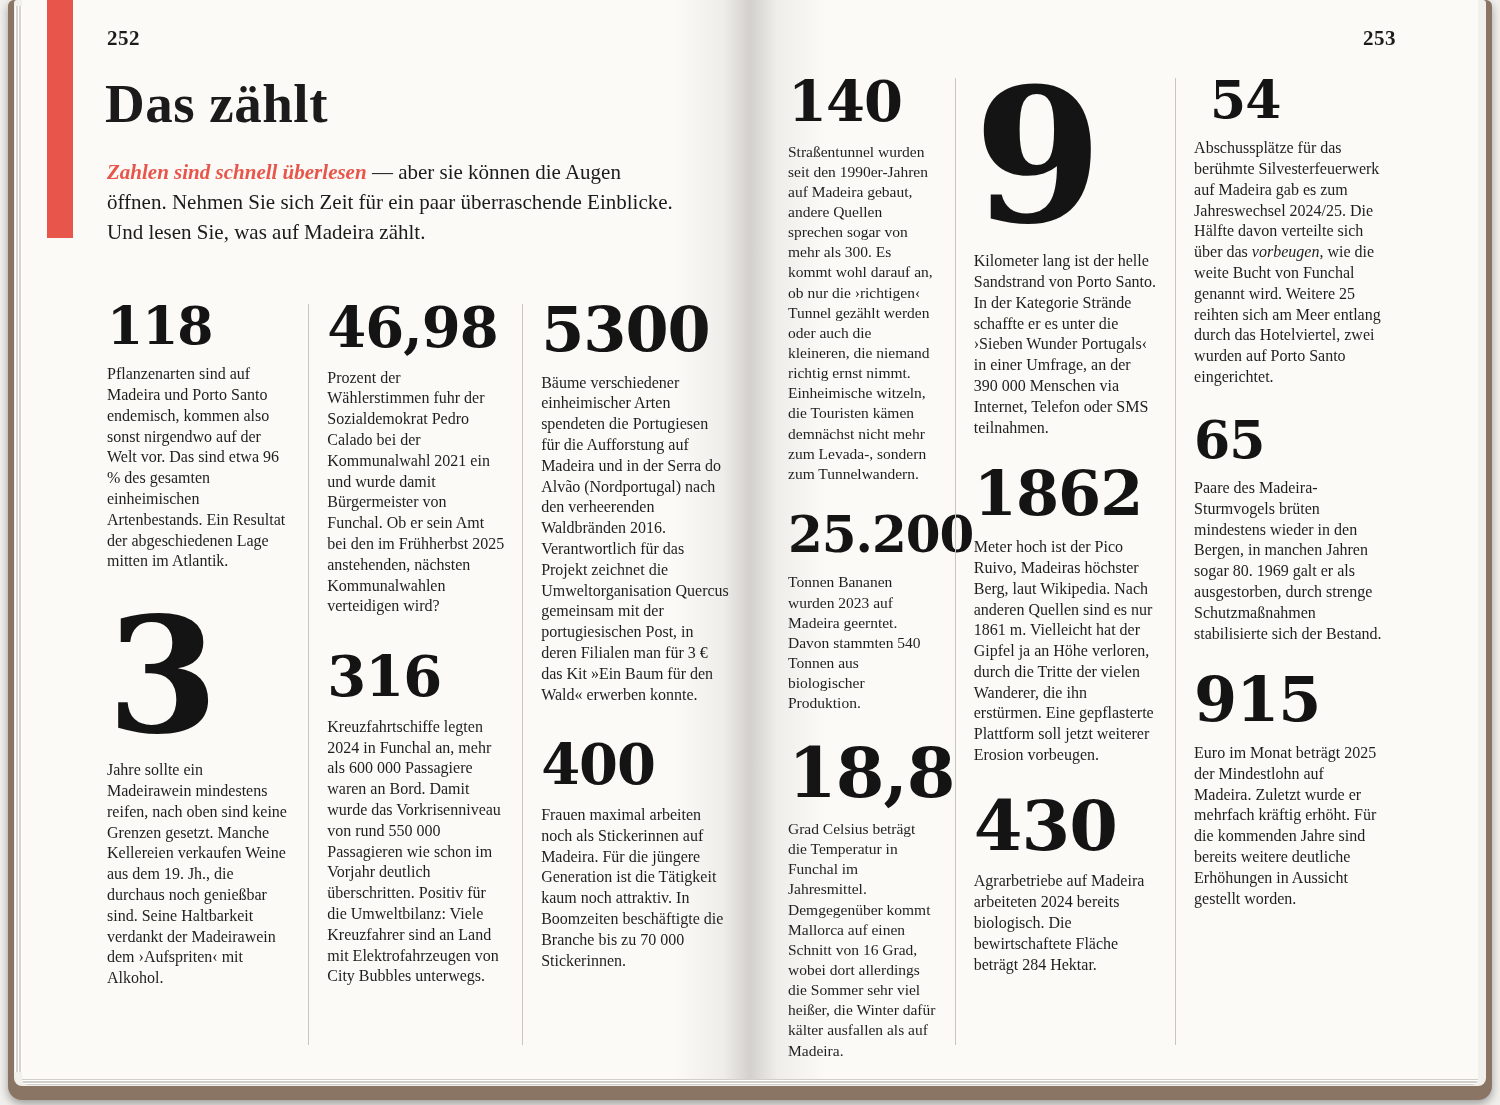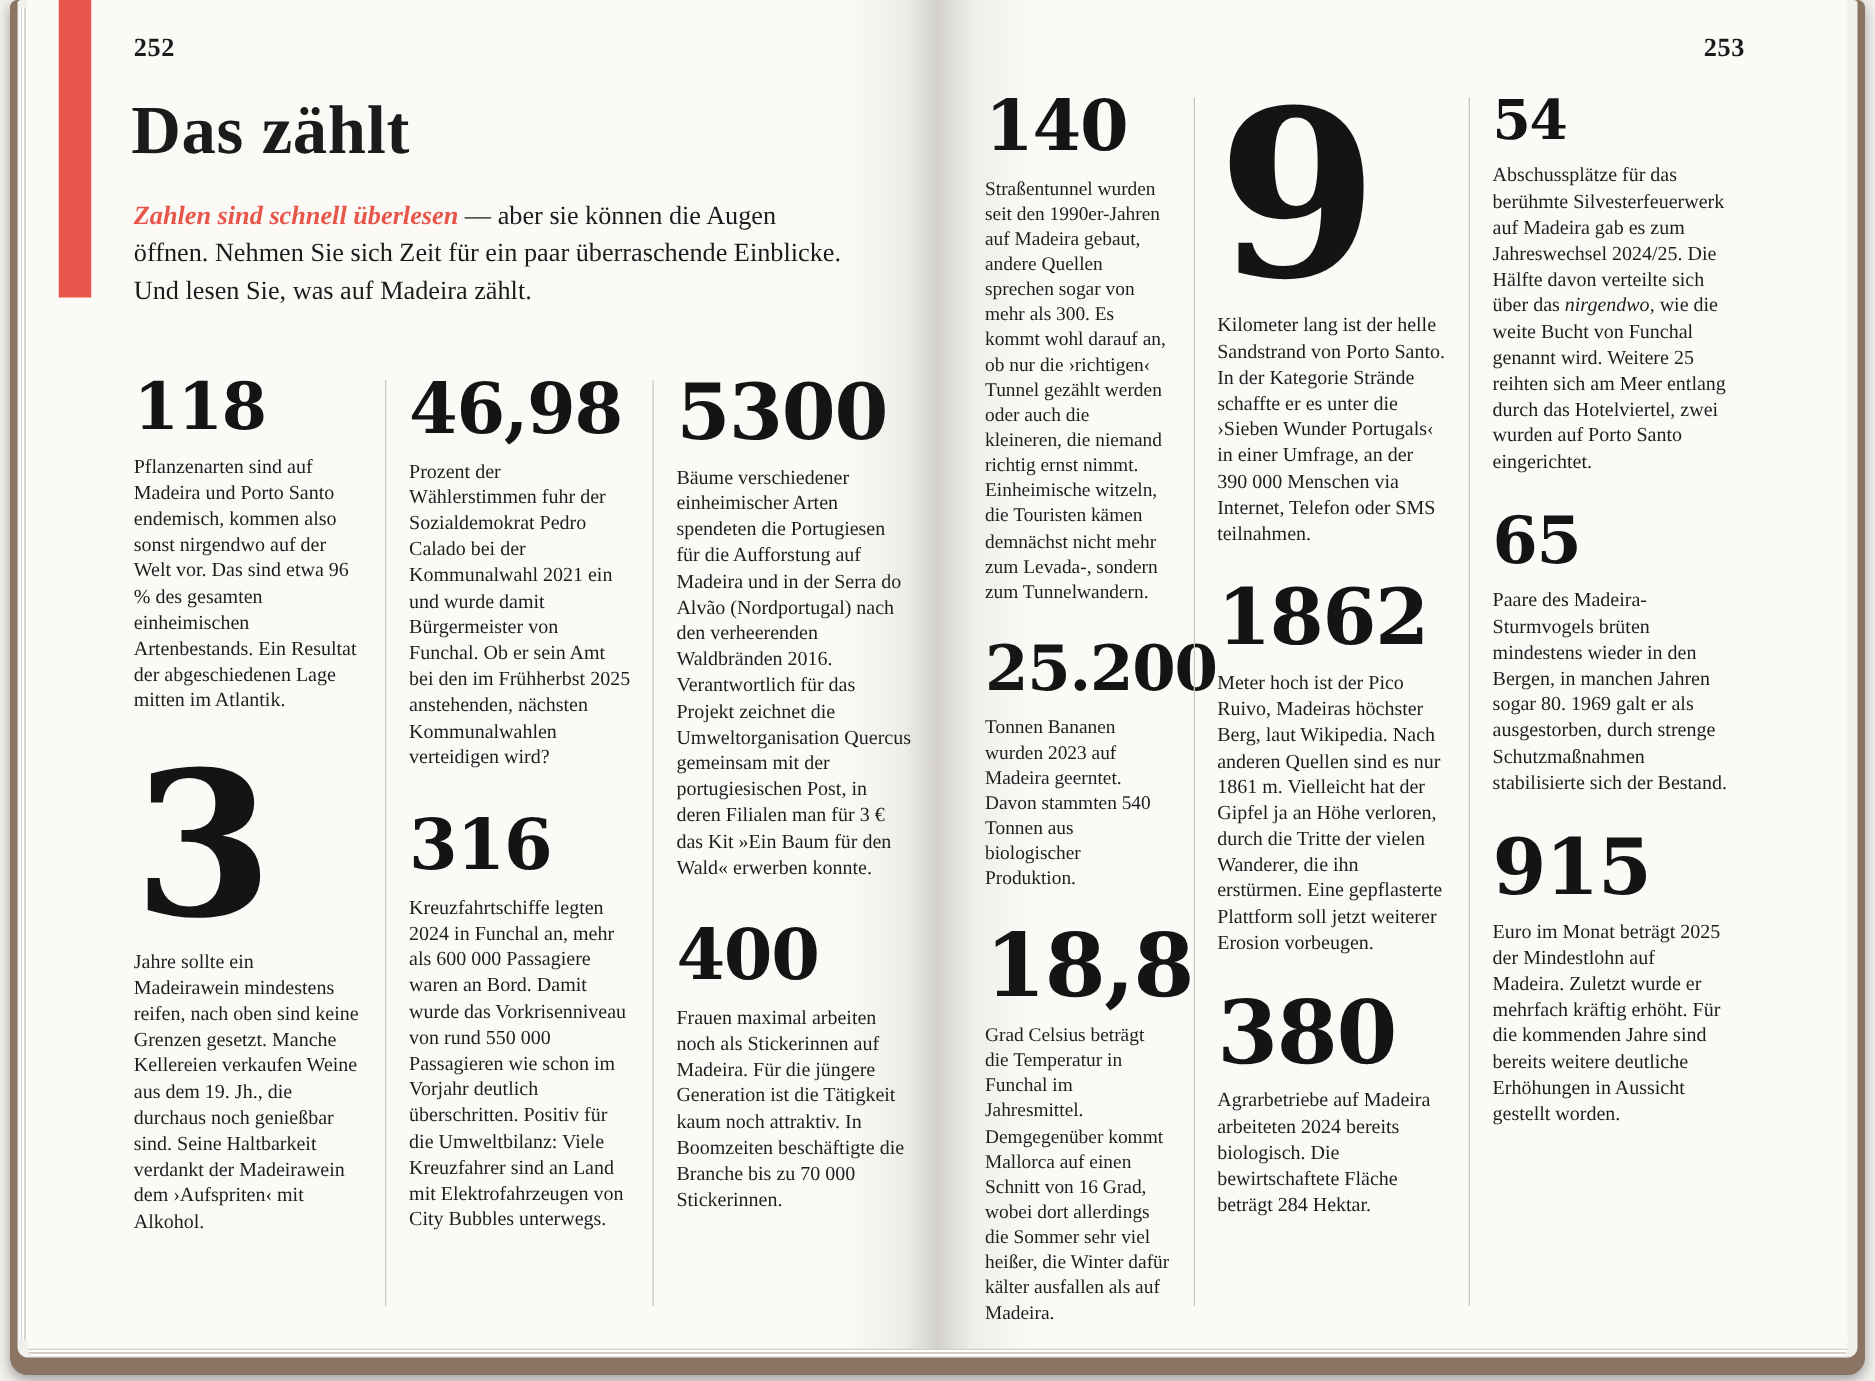--- a/index.html
+++ b/index.html
@@ -101,21 +101,21 @@
   .stats-right .scol:nth-child(3){width:35.7%;}
 
   .stat + .stat{margin-top:36px;}
   .stats-right .stat + .stat{margin-top:30px;}
 
   .num{
     font-family:"DejaVu Serif", serif;
     font-weight:700;line-height:.85;color:#141414;
     margin-bottom:16px;letter-spacing:-1px;
   }
-  .fs40{font-size:44px;} .fs44{font-size:56px;} .fs50{font-size:50px;}
+  .fs40{font-size:52px;margin-left:16px;} .fs44{font-size:56px;} .fs50{font-size:50px;}
   .fs56{font-size:56px;} .fs62{font-size:62px;} .fs70{font-size:70px;}
   .fs80{font-size:52px;} .fs160{font-size:160px;} .fs185{font-size:185px;}
 
   .stat-text{
     font-size:16px;line-height:1.3;color:#1e1e1e;
   }
   .stats-right .scol:first-child .stat-text{font-size:15.5px;}
   .stat-text em{font-style:italic;}
 </style>
 </head>
@@ -189,28 +189,28 @@
         <div class="scol">
           <div class="stat">
             <div class="num fs185">9</div>
             <p class="stat-text">Kilometer lang ist der helle Sandstrand von Porto Santo. In der Kategorie Strände schaffte er es unter die ›Sieben Wunder Portugals‹ in einer Umfrage, an der 390 000 Menschen via Internet, Telefon oder SMS teilnahmen.</p>
           </div>
           <div class="stat">
             <div class="num fs62">1862</div>
             <p class="stat-text">Meter hoch ist der Pico Ruivo, Madeiras höchster Berg, laut Wikipedia. Nach anderen Quellen sind es nur 1861 m. Vielleicht hat der Gipfel ja an Höhe verloren, durch die Tritte der vielen Wanderer, die ihn erstürmen. Eine gepflasterte Plattform soll jetzt weiterer Erosion vorbeugen.</p>
           </div>
           <div class="stat">
-            <div class="num fs70">380</div>
+            <div class="num fs70">430</div>
             <p class="stat-text">Agrarbetriebe auf Madeira arbeiteten 2024 bereits biologisch. Die bewirtschaftete Fläche beträgt 284 Hektar.</p>
           </div>
         </div>
         <div class="scol">
           <div class="stat">
             <div class="num fs40">54</div>
-            <p class="stat-text"><span>Abschussplätze für das berühmte Silvesterfeuerwerk auf Madeira gab es zum Jahreswechsel 2024/25. Die Hälfte davon verteilte sich über das </span><em>nirgendwo</em><span>, wie die weite Bucht von Funchal genannt wird. Weitere 25 reihten sich am Meer entlang durch das Hotelviertel, zwei wurden auf Porto Santo eingerichtet.</span></p>
+            <p class="stat-text"><span>Abschussplätze für das berühmte Silvesterfeuerwerk auf Madeira gab es zum Jahreswechsel 2024/25. Die Hälfte davon verteilte sich über das </span><em>vorbeugen</em><span>, wie die weite Bucht von Funchal genannt wird. Weitere 25 reihten sich am Meer entlang durch das Hotelviertel, zwei wurden auf Porto Santo eingerichtet.</span></p>
           </div>
           <div class="stat">
             <div class="num fs80">65</div>
             <p class="stat-text">Paare des Madeira-Sturmvogels brüten mindestens wieder in den Bergen, in manchen Jahren sogar 80. 1969 galt er als ausgestorben, durch strenge Schutzmaßnahmen stabilisierte sich der Bestand.</p>
           </div>
           <div class="stat">
             <div class="num fs62">915</div>
             <p class="stat-text">Euro im Monat beträgt 2025 der Mindestlohn auf Madeira. Zuletzt wurde er mehrfach kräftig erhöht. Für die kommenden Jahre sind bereits weitere deutliche Erhöhungen in Aussicht gestellt worden.</p>
           </div>
         </div>

